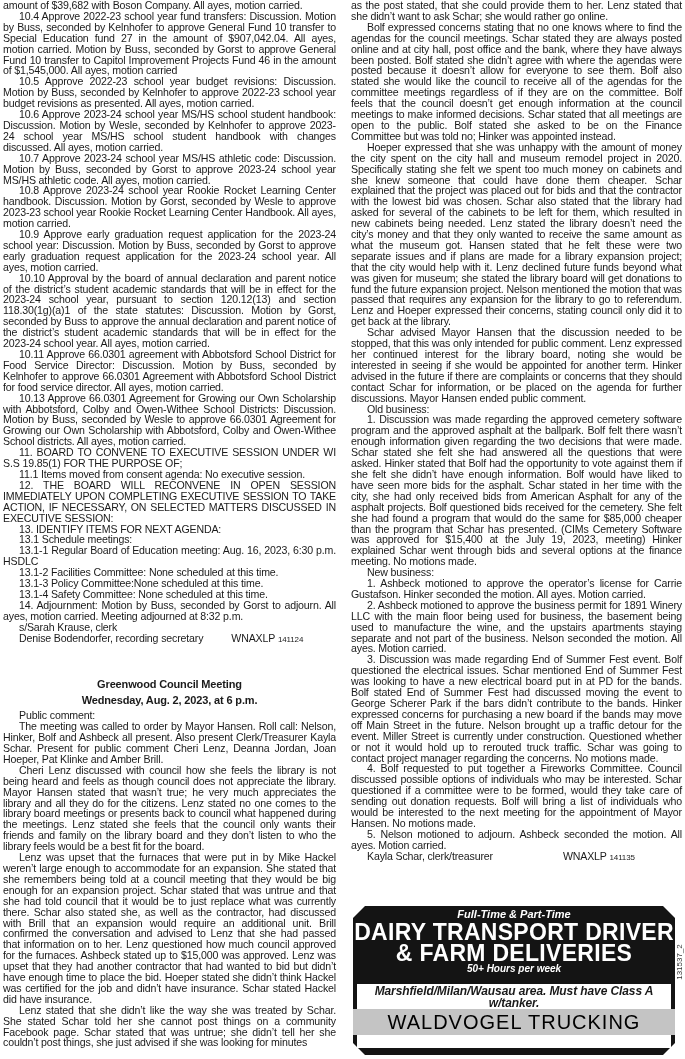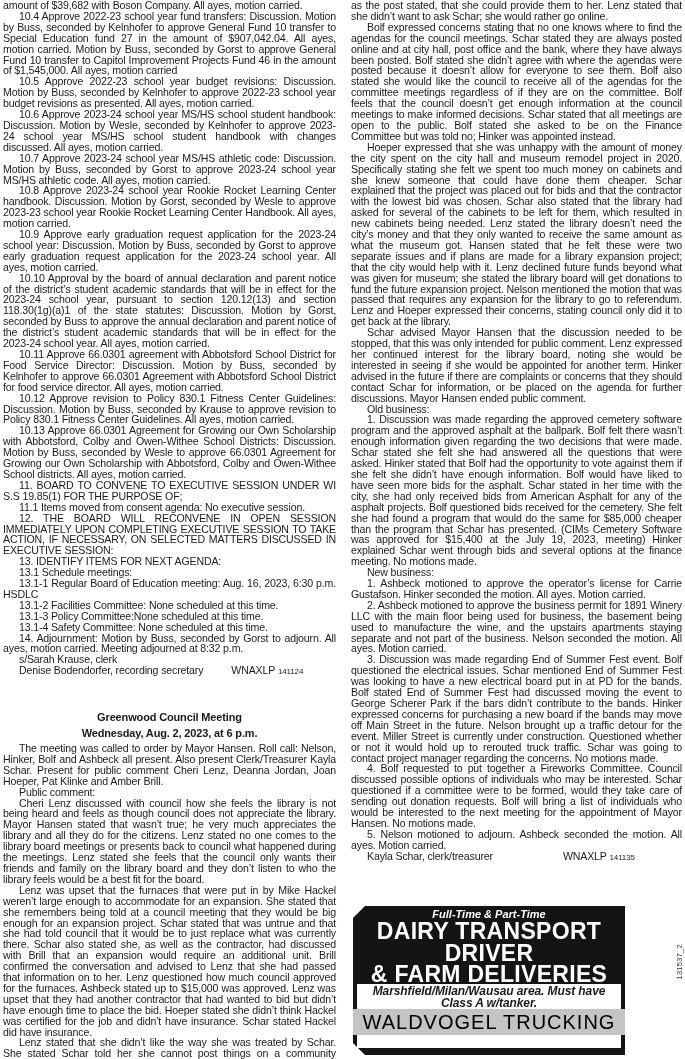--- a/index.html
+++ b/index.html
@@ -9,21 +9,21 @@
   .col-left { left:3px; width:333px; }
   .col-right { left:351px; width:331px; }
   .p { margin:0; text-align:justify; text-indent:16px; }
   .p.noind { text-indent:0; }
   .sig { margin:0; padding-left:16px; }
   .sig .code { display:inline-block; margin-left:28px; }
   .sig .num { font-size:8px; }
   .heading { margin:4px; text-align:center; font-weight:bold; font-size:11px; line-height:11.4px; }
   .gap { height:30px; }
   
-  .ad { position:absolute; left:353px; top:906px; width:272px; height:149px; }
+  .ad { position:absolute; left:353px; top:906px; width:322px; height:149px; }
   .ad-shape { position:absolute; inset:0; background:#141414;
               clip-path:polygon(12px 0, 310px 0, 322px 12px, 322px 137px, 310px 149px, 12px 149px, 0 137px, 0 12px); }
   .ad-top { position:absolute; left:0; right:0; top:2px; text-align:center; color:#ffffff; }
   .ad-sub { font-style:italic; font-weight:bold; font-size:11px; line-height:13px; font-family:"Liberation Sans Narrow","Liberation Sans", sans-serif; }
   .ad-title { font-weight:bold; font-size:23px; line-height:21px; letter-spacing:0.3px; transform:scaleY(1.08); }
   .ad-hours { font-style:italic; font-weight:bold; font-size:10px; line-height:12px; }
   .ad-panel { position:absolute; left:4px; right:4px; top:78px; height:64px; background:#ffffff; }
   .ad-line1 { text-align:center; font-style:italic; font-weight:bold; font-size:12px; line-height:12px; margin-top:1px; letter-spacing:-0.1px; }
   .ad-line2 { text-align:center; font-size:8.6px; line-height:11px; letter-spacing:-0.2px; }
   .ad-line2 b { font-weight:bold; }
@@ -41,41 +41,40 @@
 <div class="col col-left">
   <p class="p noind">amount of $39,682 with Boson Company. All ayes, motion carried.</p>
   <p class="p">10.4 Approve 2022-23 school year fund transfers: Discussion. Motion by Buss, seconded by Kelnhofer to approve General Fund 10 transfer to Special Education fund 27 in the amount of $907,042.04. All ayes, motion carried. Motion by Buss, seconded by Gorst to approve General Fund 10 transfer to Capitol Improvement Projects Fund 46 in the amount of $1,545,000. All ayes, motion carried</p>
   <p class="p">10.5 Approve 2022-23 school year budget revisions: Discussion. Motion by Buss, seconded by Kelnhofer to approve 2022-23 school year budget revisions as presented. All ayes, motion carried.</p>
   <p class="p">10.6 Approve 2023-24 school year MS/HS school student handbook: Discussion. Motion by Wesle, seconded by Kelnhofer to approve 2023-24 school year MS/HS school student handbook with changes discussed. All ayes, motion carried.</p>
   <p class="p">10.7 Approve 2023-24 school year MS/HS athletic code: Discussion. Motion by Buss, seconded by Gorst to approve 2023-24 school year MS/HS athletic code. All ayes, motion carried.</p>
   <p class="p">10.8 Approve 2023-24 school year Rookie Rocket Learning Center handbook. Discussion. Motion by Gorst, seconded by Wesle to approve 2023-23 school year Rookie Rocket Learning Center Handbook. All ayes, motion carried.</p>
   <p class="p">10.9 Approve early graduation request application for the 2023-24 school year: Discussion. Motion by Buss, seconded by Gorst to approve early graduation request application for the 2023-24 school year. All ayes, motion carried.</p>
   <p class="p">10.10 Approval by the board of annual declaration and parent notice of the district’s student academic standards that will be in effect for the 2023-24 school year, pursuant to section 120.12(13) and section 118.30(1g)(a)1 of the state statutes: Discussion. Motion by Gorst, seconded by Buss to approve the annual declaration and parent notice of the district’s student academic standards that will be in effect for the 2023-24 school year. All ayes, motion carried.</p>
   <p class="p">10.11 Approve 66.0301 agreement with Abbotsford School District for Food Service Director: Discussion. Motion by Buss, seconded by Kelnhofer to approve 66.0301 Agreement with Abbotsford School District for food service director. All ayes, motion carried.</p>
-  <p class="p">10.12 Approve revision to Policy 830.1 Fitness Center Guidelines: Discussion. Motion by Buss, seconded by Krause to approve revision to Policy 830.1 Fitness Center Guidelines. All ayes, motion carried.</p>
   <p class="p">10.13 Approve 66.0301 Agreement for Growing our Own Scholarship with Abbotsford, Colby and Owen-Withee School Districts: Discussion. Motion by Buss, seconded by Wesle to approve 66.0301 Agreement for Growing our Own Scholarship with Abbotsford, Colby and Owen-Withee School districts. All ayes, motion carried.</p>
   <p class="p">11. BOARD TO CONVENE TO EXECUTIVE SESSION UNDER WI S.S 19.85(1) FOR THE PURPOSE OF;</p>
   <p class="p">11.1 Items moved from consent agenda: No executive session.</p>
   <p class="p">12. THE BOARD WILL RECONVENE IN OPEN SESSION IMMEDIATELY UPON  COMPLETING EXECUTIVE SESSION TO TAKE ACTION, IF NECESSARY, ON SELECTED MATTERS DISCUSSED IN EXECUTIVE SESSION:</p>
   <p class="p">13. IDENTIFY ITEMS FOR NEXT AGENDA:</p>
   <p class="p">13.1 Schedule meetings:</p>
   <p class="p">13.1-1 Regular Board of Education meeting: Aug. 16, 2023, 6:30 p.m. HSDLC</p>
   <p class="p">13.1-2 Facilities Committee: None scheduled at this time.</p>
   <p class="p">13.1-3 Policy Committee:None scheduled at this time.</p>
   <p class="p">13.1-4 Safety Committee: None scheduled at this time.</p>
   <p class="p">14. Adjournment: Motion by Buss, seconded by Gorst to adjourn. All ayes, motion carried. Meeting  adjourned at 8:32 p.m.</p>
   <p class="sig">s/Sarah Krause, clerk</p>
   <p class="sig"><span>Denise Bodendorfer, recording secretary</span><span class="code">WNAXLP</span> <span class="num">141124</span></p>
 
   <div class="gap"></div>
 
   <p class="heading">Greenwood Council Meeting</p>
   <p class="heading">Wednesday, Aug. 2, 2023, at 6 p.m.</p>
+  <p class="p">Public comment:</p>
   <p class="p">The meeting was called to order by Mayor Hansen. Roll call: Nelson, Hinker, Bolf and Ashbeck all present. Also present Clerk/Treasurer Kayla Schar. Present for public comment Cheri Lenz, Deanna Jordan, Joan Hoeper, Pat Klinke and Amber Brill.</p>
-  <p class="p">Public comment:</p>
   <p class="p">Cheri Lenz discussed with council how she feels the library is not being heard and feels as though council does not appreciate the library. Mayor Hansen stated that wasn’t true; he very much appreciates the library and all they do for the citizens. Lenz stated no one comes to the library board meetings or presents back to council what happened during the meetings. Lenz stated she feels that the council only wants their friends and family on the library board and they don’t listen to who the library feels would be a best fit for the board.</p>
   <p class="p">Lenz was upset that the furnaces that were put in by Mike Hackel weren’t large enough to accommodate for an expansion. She stated that she remembers being told at a council meeting that they would be big enough for an expansion project. Schar stated that was untrue and that she had told council that it would be to just replace what was currently there. Schar also stated she, as well as the contractor, had discussed with Brill that an expansion would require an additional unit. Brill confirmed the conversation and advised to Lenz that she had passed that information on to her. Lenz questioned how much council approved for the furnaces. Ashbeck stated up to $15,000 was approved. Lenz was upset that they had another contractor that had wanted to bid but didn’t have enough time to place the bid. Hoeper stated she didn’t think Hackel was certified for the job and didn’t have insurance. Schar stated Hackel did have insurance.</p>
   <p class="p">Lenz stated that she didn’t like the way she was treated by Schar. She stated Schar told her she cannot post things on a community Facebook page. Schar stated that was untrue; she didn’t tell her she couldn’t post things, she just advised if she was looking for minutes</p>
 </div>
 
 <div class="col col-right">
   <p class="p noind">as the post stated, that she could provide them to her. Lenz stated that she didn’t want to ask Schar; she would rather go online.</p>
   <p class="p">Bolf expressed concerns stating that no one knows where to find the agendas for the council meetings. Schar stated they are always posted online and at city hall, post office and the bank, where they have always been posted. Bolf stated she didn’t agree with where the agendas were posted because it doesn’t allow for everyone to see them. Bolf also stated she would like the council to receive all of the agendas for the committee meetings regardless of if they are on the committee. Bolf feels that the council doesn’t get enough information at the council meetings to make informed decisions. Schar stated that all meetings are open to the public. Bolf stated she asked to be on the Finance Committee but was told no; Hinker was appointed instead.</p>
   <p class="p">Hoeper expressed that she was unhappy with the amount of money the city spent on the city hall and museum remodel project in 2020. Specifically stating she felt we spent too much money on cabinets and she knew someone that could have done them cheaper. Schar explained that the project was placed out for bids and that the contractor with the lowest bid was chosen. Schar also stated that the library had asked for several of the cabinets to be left for them, which resulted in new cabinets being needed. Lenz stated the library doesn’t need the city’s money and that they only wanted to receive the same amount as what the museum got. Hansen stated that he felt these were two separate issues and if plans are made for a library expansion project; that the city would help with it. Lenz declined future funds beyond what was given for museum; she stated the library board will get donations to fund the future expansion project. Nelson mentioned the motion that was passed that requires any expansion for the library to go to referendum. Lenz and Hoeper expressed their concerns, stating council only did it to get back at the library.</p>
   <p class="p">Schar advised Mayor Hansen that the discussion needed to be stopped, that this was only intended for public comment. Lenz expressed her continued interest for the library board, noting she would be interested in seeing if she would be appointed for another term. Hinker advised in the future if there are complaints or concerns that they should contact Schar for information, or be placed on the agenda for further discussions. Mayor Hansen ended public comment.</p>

